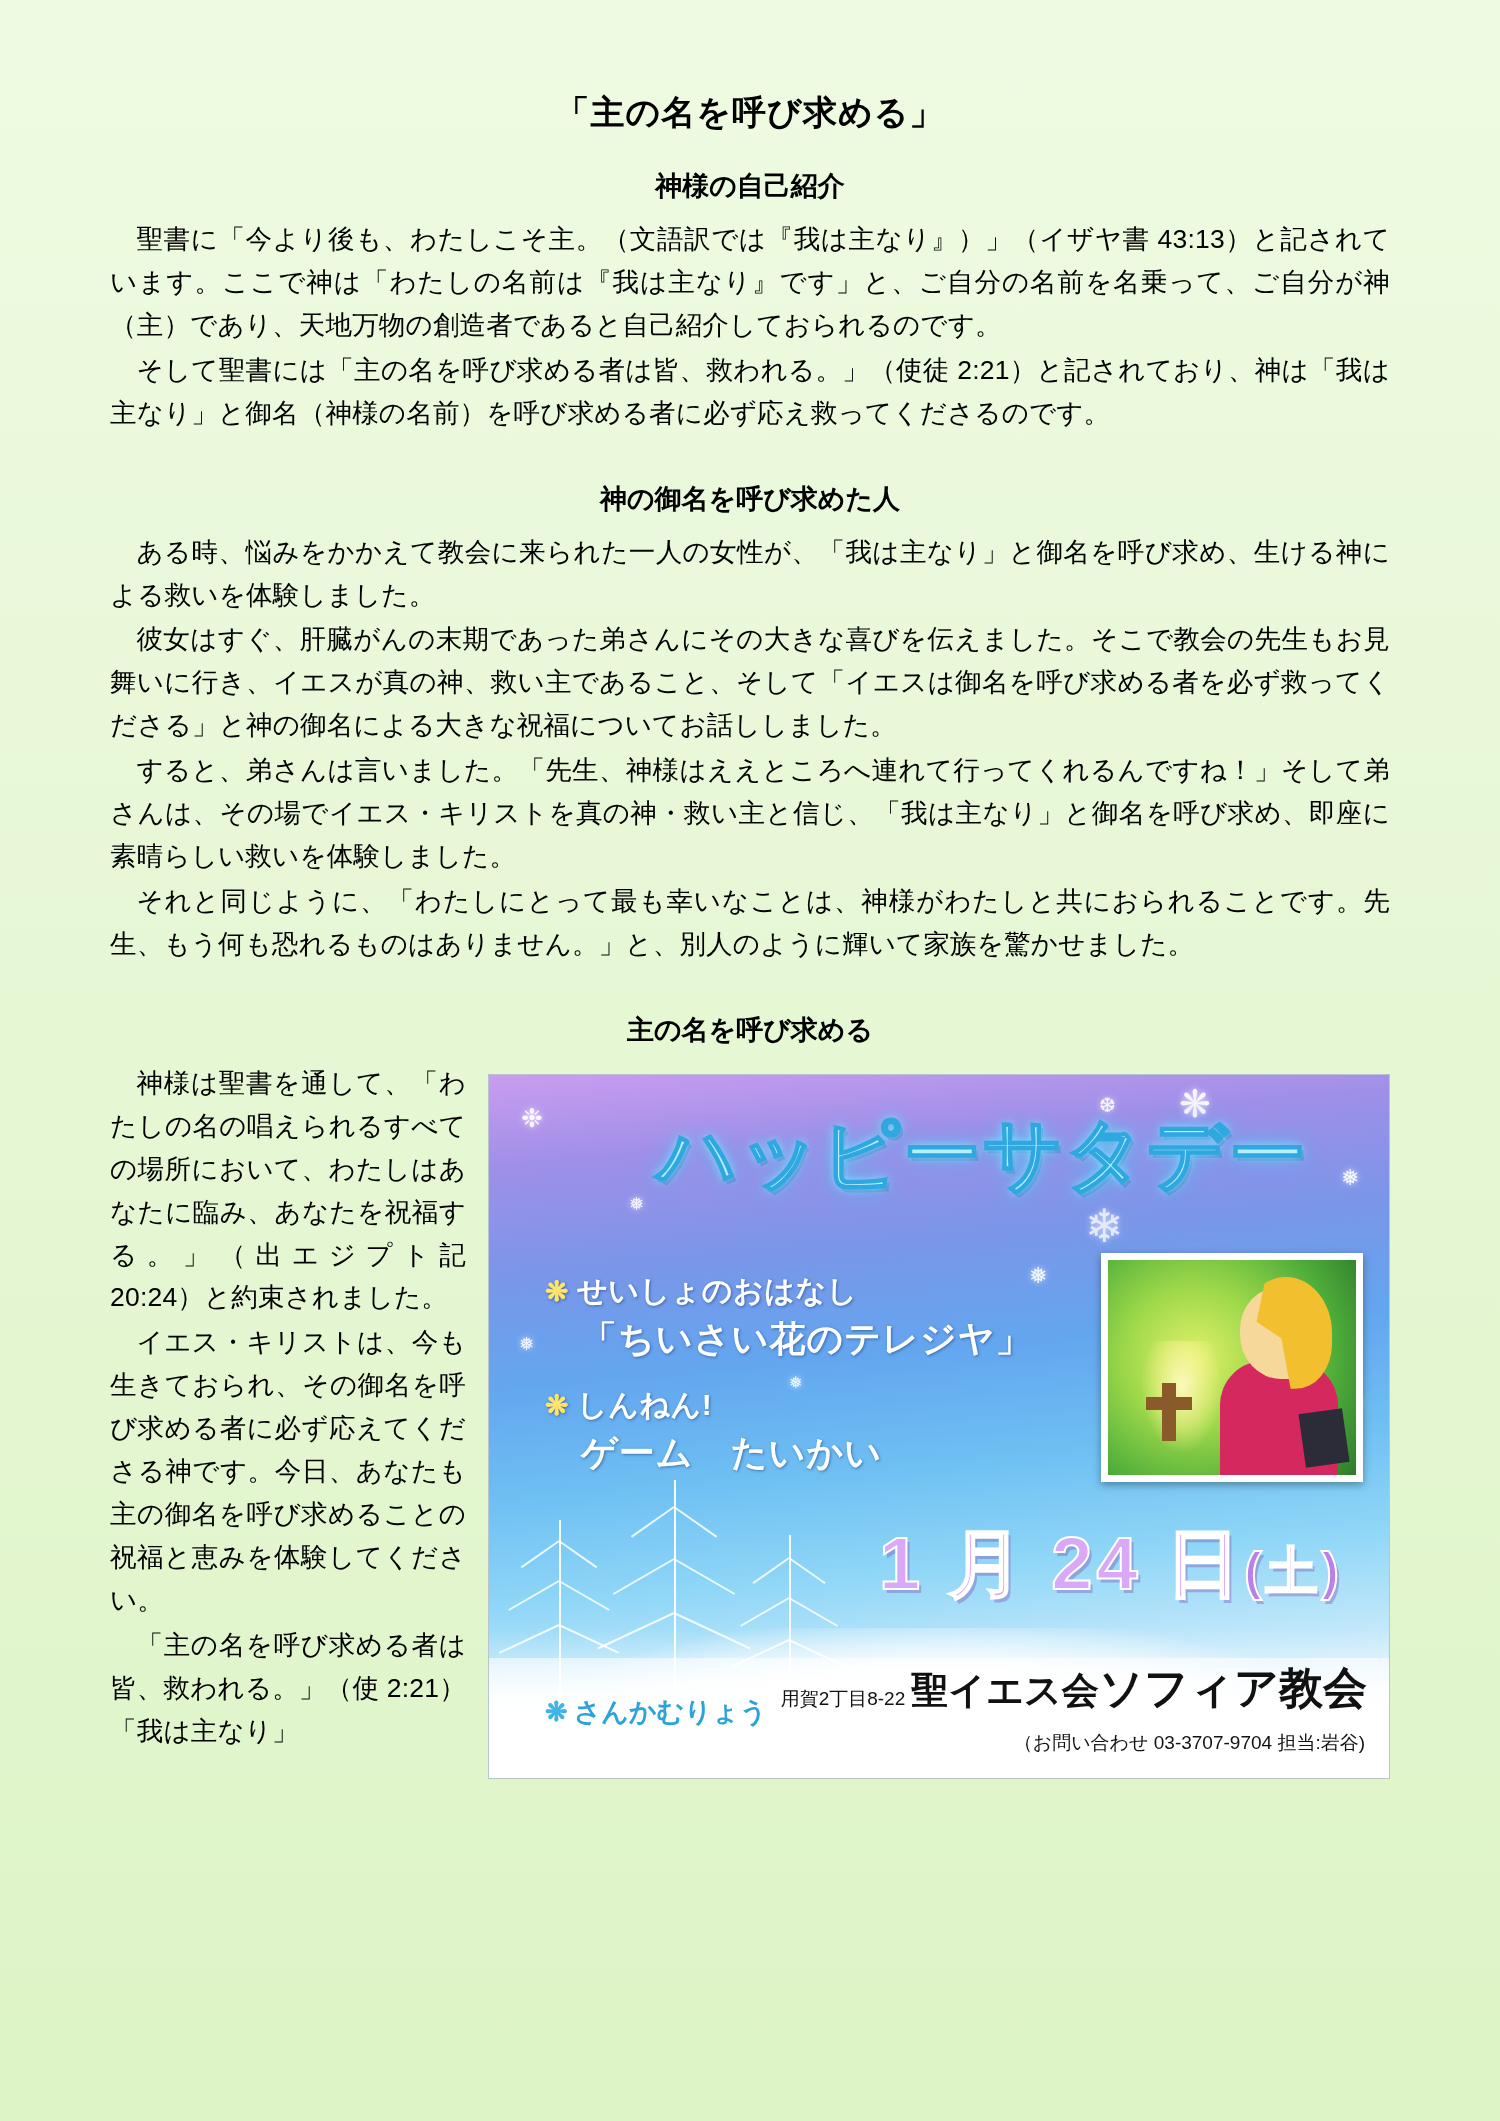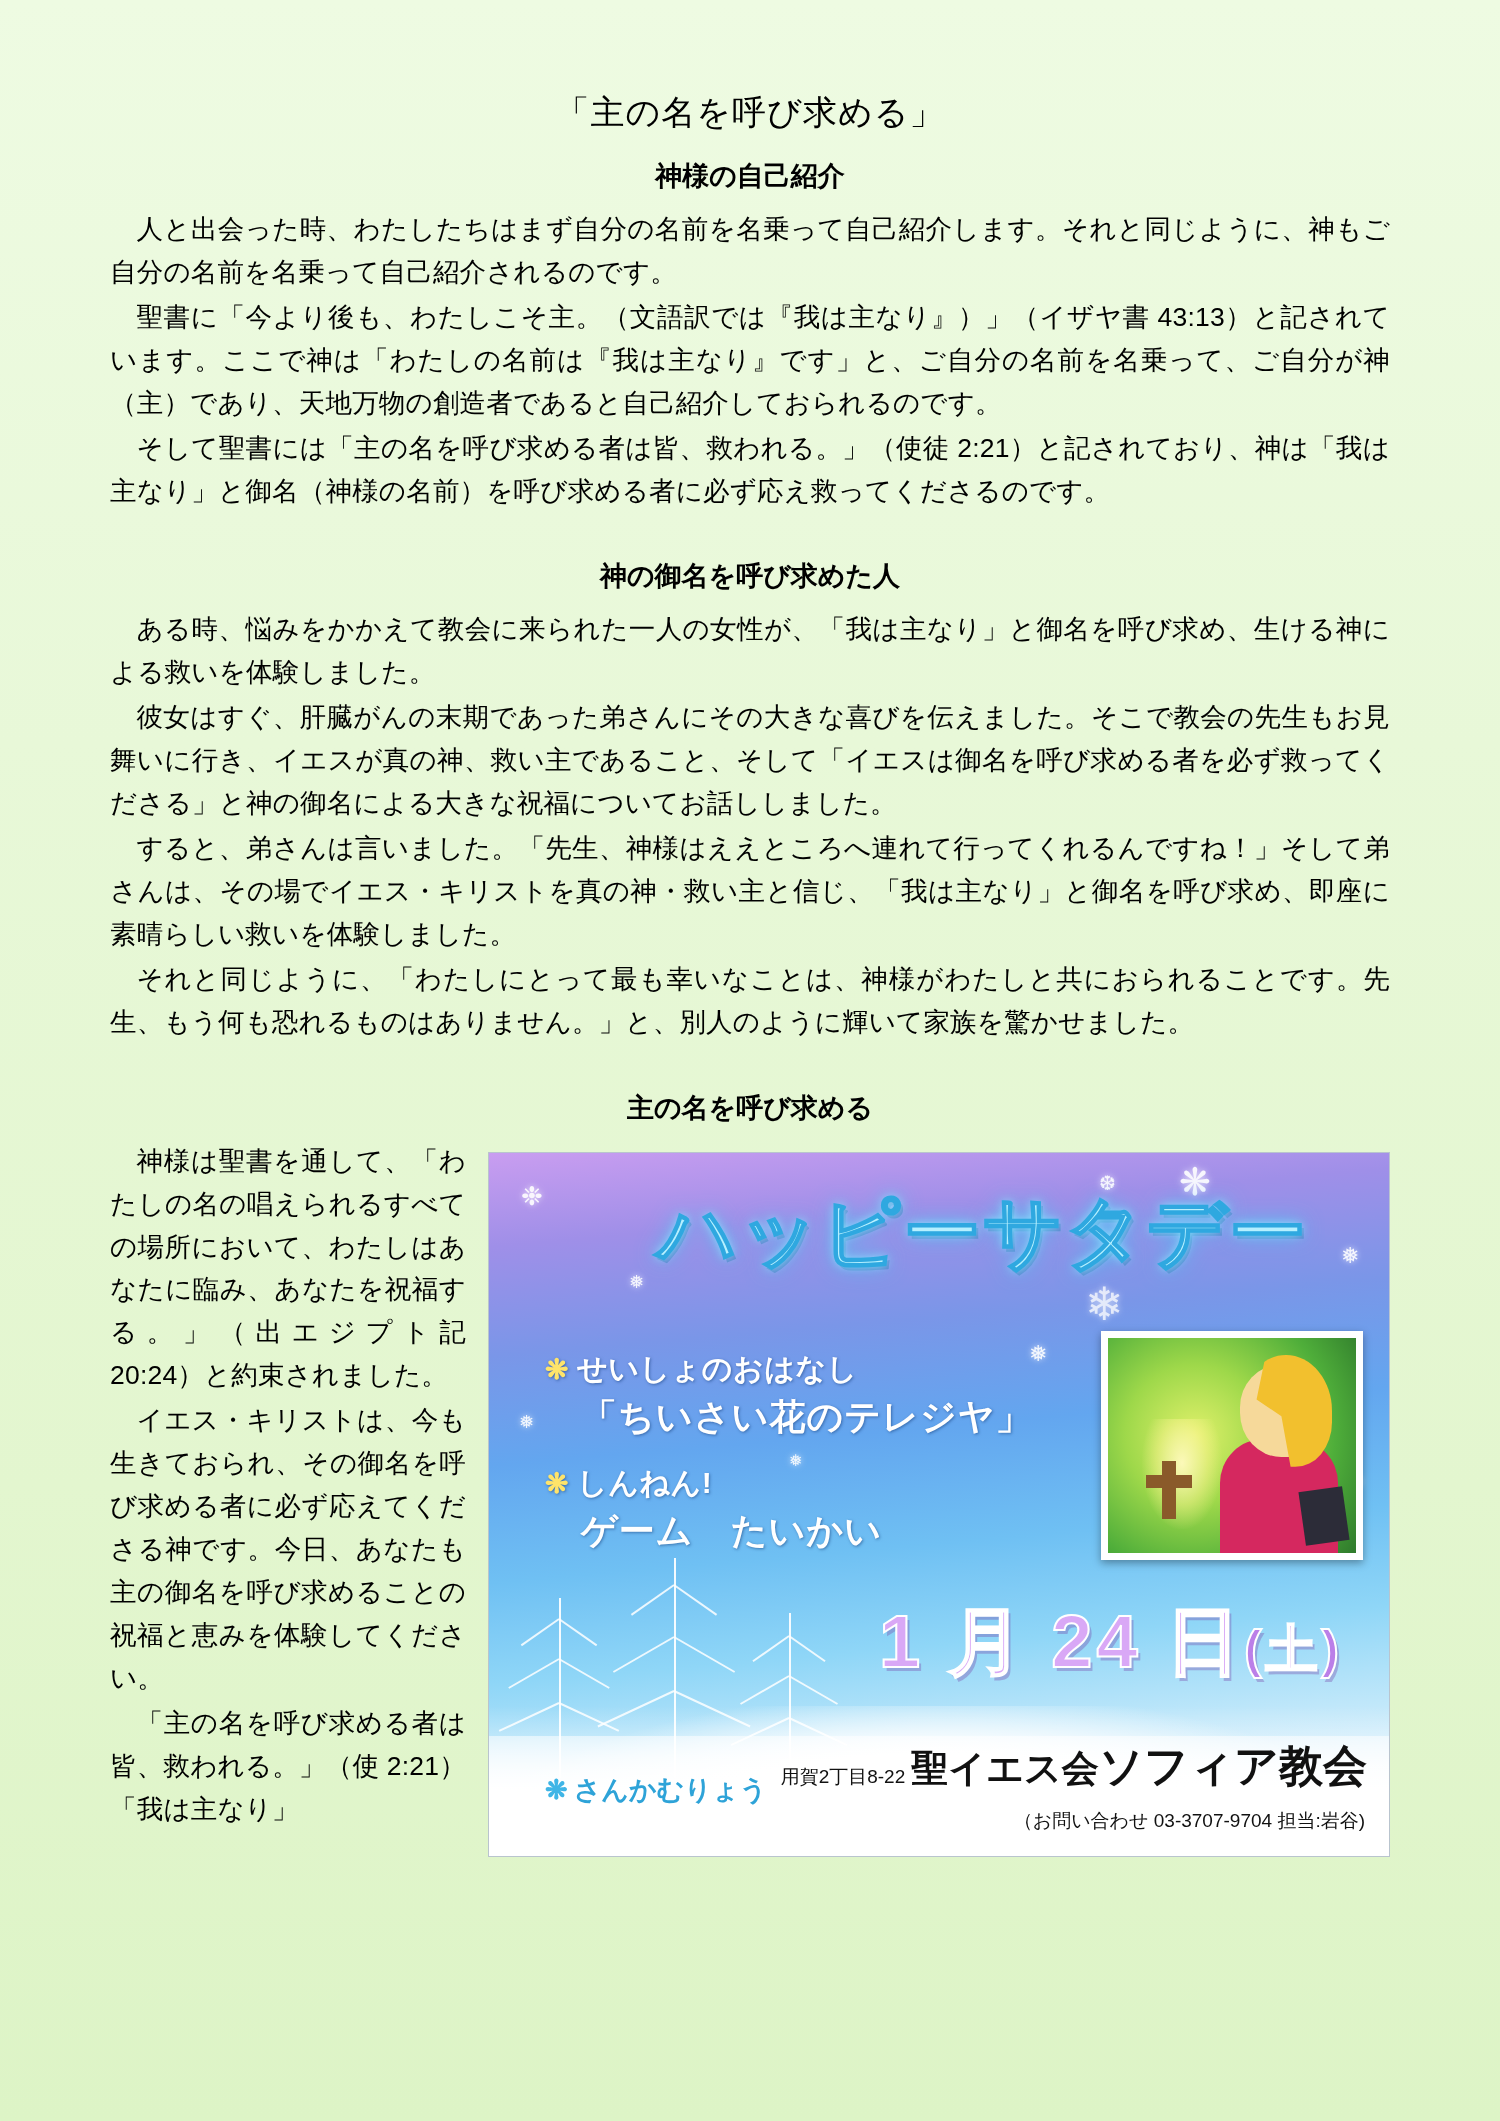--- a/index.html
+++ b/index.html
@@ -20,23 +20,23 @@
     position: relative;
     width: 1500px;
     height: 2121px;
     box-sizing: border-box;
     padding: 80px 110px 0 110px;
   }
 
   .doc-title {
     text-align: center;
     font-size: 34px;
-    font-weight: normal;
+    font-weight: bold;
     letter-spacing: 1px;
-    margin: 10px 0 22px 0;
+    margin: 10px 0 32px 0;
   }
 
   .section-heading {
     text-align: center;
     font-size: 27px;
     font-weight: bold;
     margin: 0 0 14px 0;
   }
 
   .para {
@@ -319,21 +319,20 @@
 </style>
 </head>
 <body>
 
 <div class="page">
 
   <h1 class="doc-title">「主の名を呼び求める」</h1>
 
   <div class="section s1">
     <div class="section-heading">神様の自己紹介</div>
-    <p class="para">人と出会った時、わたしたちはまず自分の名前を名乗って自己紹介します。それと同じように、神もご自分の名前を名乗って自己紹介されるのです。</p>
     <p class="para">聖書に「今より後も、わたしこそ主。（文語訳では『我は主なり』）」（イザヤ書 43:13）と記されています。ここで神は「わたしの名前は『我は主なり』です」と、ご自分の名前を名乗って、ご自分が神（主）であり、天地万物の創造者であると自己紹介しておられるのです。</p>
     <p class="para">そして聖書には「主の名を呼び求める者は皆、救われる。」（使徒 2:21）と記されており、神は「我は主なり」と御名（神様の名前）を呼び求める者に必ず応え救ってくださるのです。</p>
   </div>
 
   <div class="section s2">
     <div class="section-heading">神の御名を呼び求めた人</div>
     <p class="para">ある時、悩みをかかえて教会に来られた一人の女性が、「我は主なり」と御名を呼び求め、生ける神による救いを体験しました。</p>
     <p class="para">彼女はすぐ、肝臓がんの末期であった弟さんにその大きな喜びを伝えました。そこで教会の先生もお見舞いに行き、イエスが真の神、救い主であること、そして「イエスは御名を呼び求める者を必ず救ってくださる」と神の御名による大きな祝福についてお話ししました。</p>
     <p class="para">すると、弟さんは言いました。「先生、神様はええところへ連れて行ってくれるんですね！」そして弟さんは、その場でイエス・キリストを真の神・救い主と信じ、「我は主なり」と御名を呼び求め、即座に素晴らしい救いを体験しました。</p>
     <p class="para">それと同じように、「わたしにとって最も幸いなことは、神様がわたしと共におられることです。先生、もう何も恐れるものはありません。」と、別人のように輝いて家族を驚かせました。</p>

